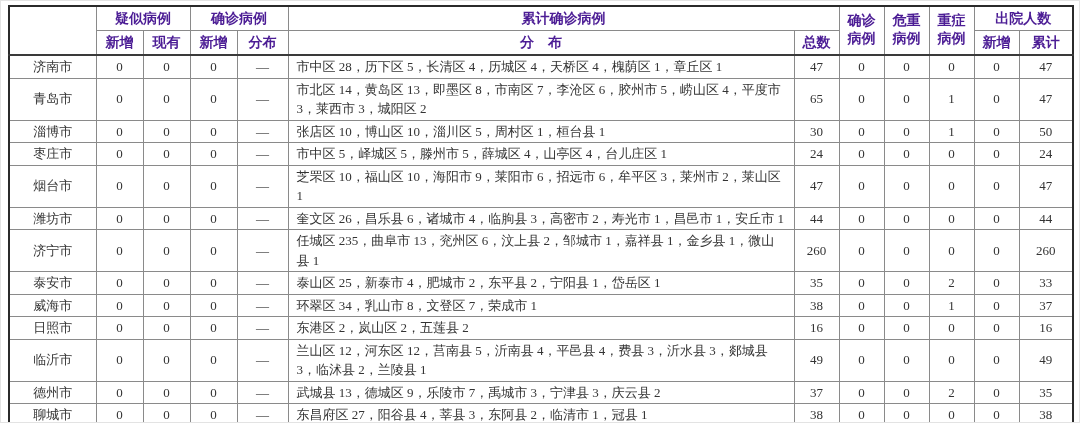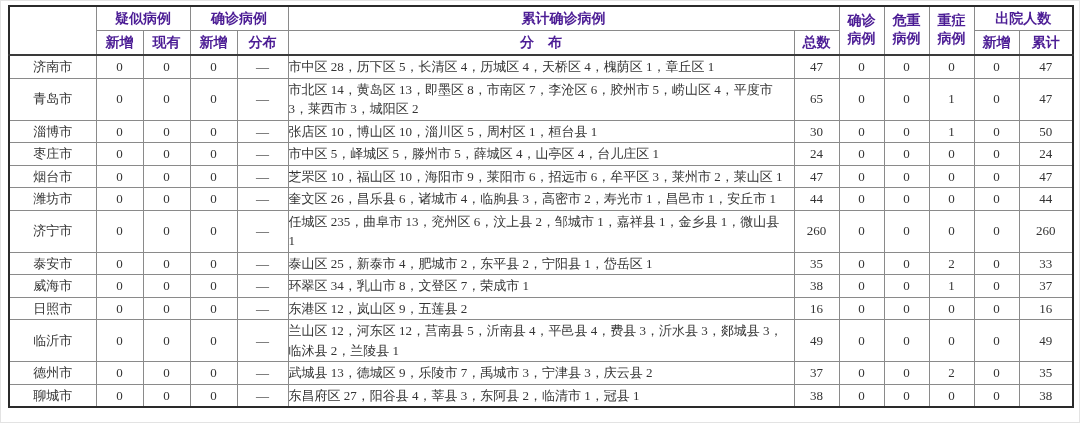--- a/index.html
+++ b/index.html
@@ -30,21 +30,21 @@
   }
   thead th{
     font-size:14px;
     font-weight:bold;
     color:#4c1d95;
     padding:1px 2px;
   }
   thead{border-bottom:2px solid #3a3a3a;}
   td.dist-cell{
     text-align:left;
-    padding-left:0;
+    padding-left:8px;
     padding-right:8px;
   }
   .wrap2{display:inline-block;width:2.05em;line-height:1.35;}
 </style>
 </head>
 <body>
 
 <div class="table-wrap">
   <table>
     <colgroup>
@@ -209,21 +209,21 @@
     <td>1</td>
     <td>0</td>
     <td>37</td>
   </tr>
         <tr>
     <td>日照市</td>
     <td>0</td>
     <td>0</td>
     <td>0</td>
     <td>—</td>
-    <td class="dist-cell">东港区 12，岚山区 9，五莲县 2</td>
+    <td class="dist-cell">东港区 2，岚山区 2，五莲县 2</td>
     <td>16</td>
     <td>0</td>
     <td>0</td>
     <td>0</td>
     <td>0</td>
     <td>16</td>
   </tr>
         <tr>
     <td>临沂市</td>
     <td>0</td>

